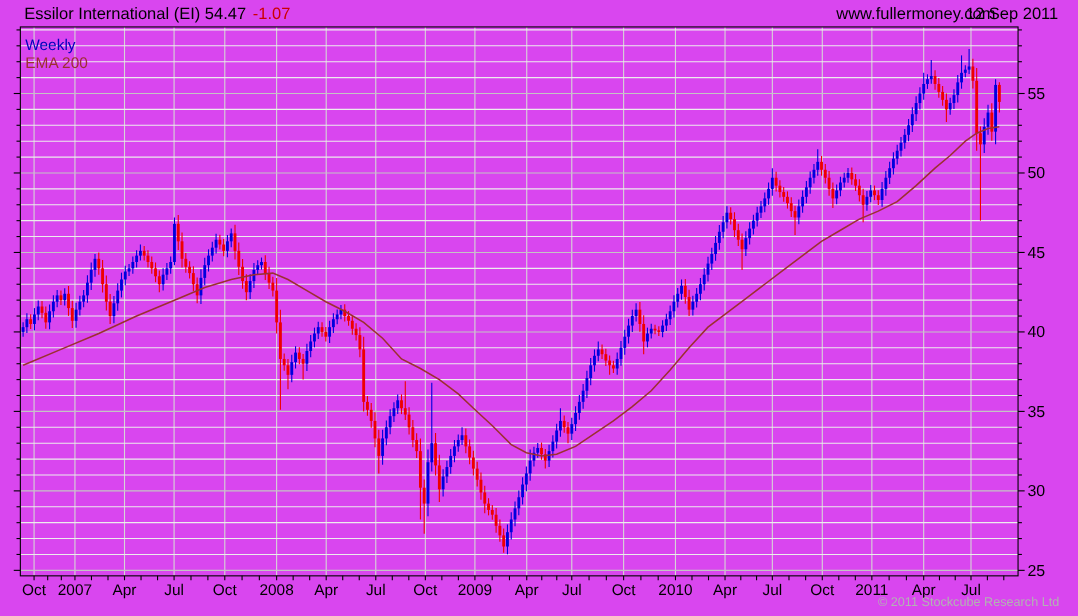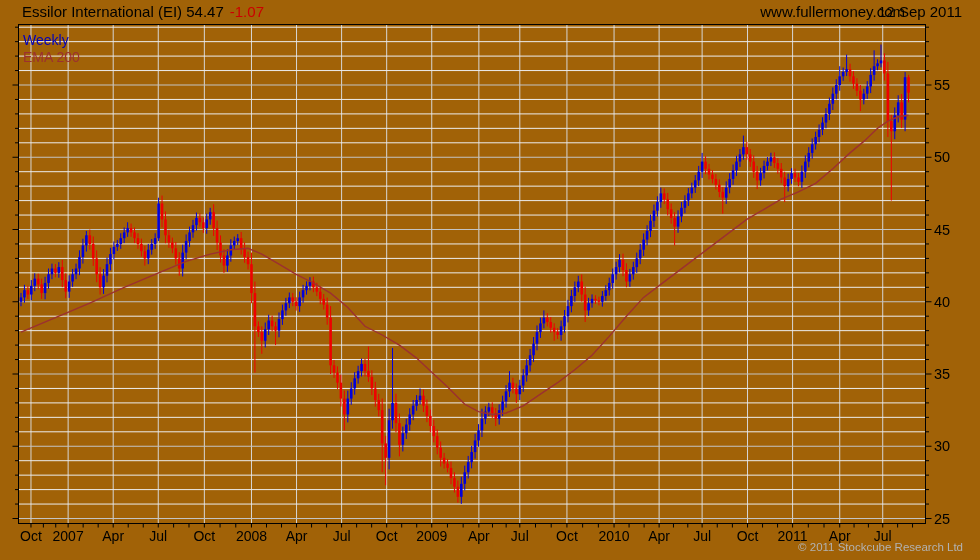--- a/index.html
+++ b/index.html
@@ -1,16 +1,16 @@
 <!DOCTYPE html>
 <html><head>
 <meta charset="utf-8">
 <style>
   html, body { margin: 0; padding: 0; background: #ffffff; }
-  .page { width: 980px; height: 560px; position: relative; background: #a16207;
+  .page { width: 980px; height: 560px; position: relative; background: #d946ef;
           font-family: "Liberation Sans", "DejaVu Sans", sans-serif; }
   svg text { font-family: "Liberation Sans", "DejaVu Sans", sans-serif; }
 </style>
 </head>
 <body>
 
 <div class="page">
   <svg id="chart" width="980" height="560" viewBox="0 0 980 560">
 
     <text x="22" y="17" font-size="15" fill="#000000"><tspan>Essilor International (EI) 54.47</tspan><tspan dx="6" fill="#cc0000">-1.07</tspan></text>

